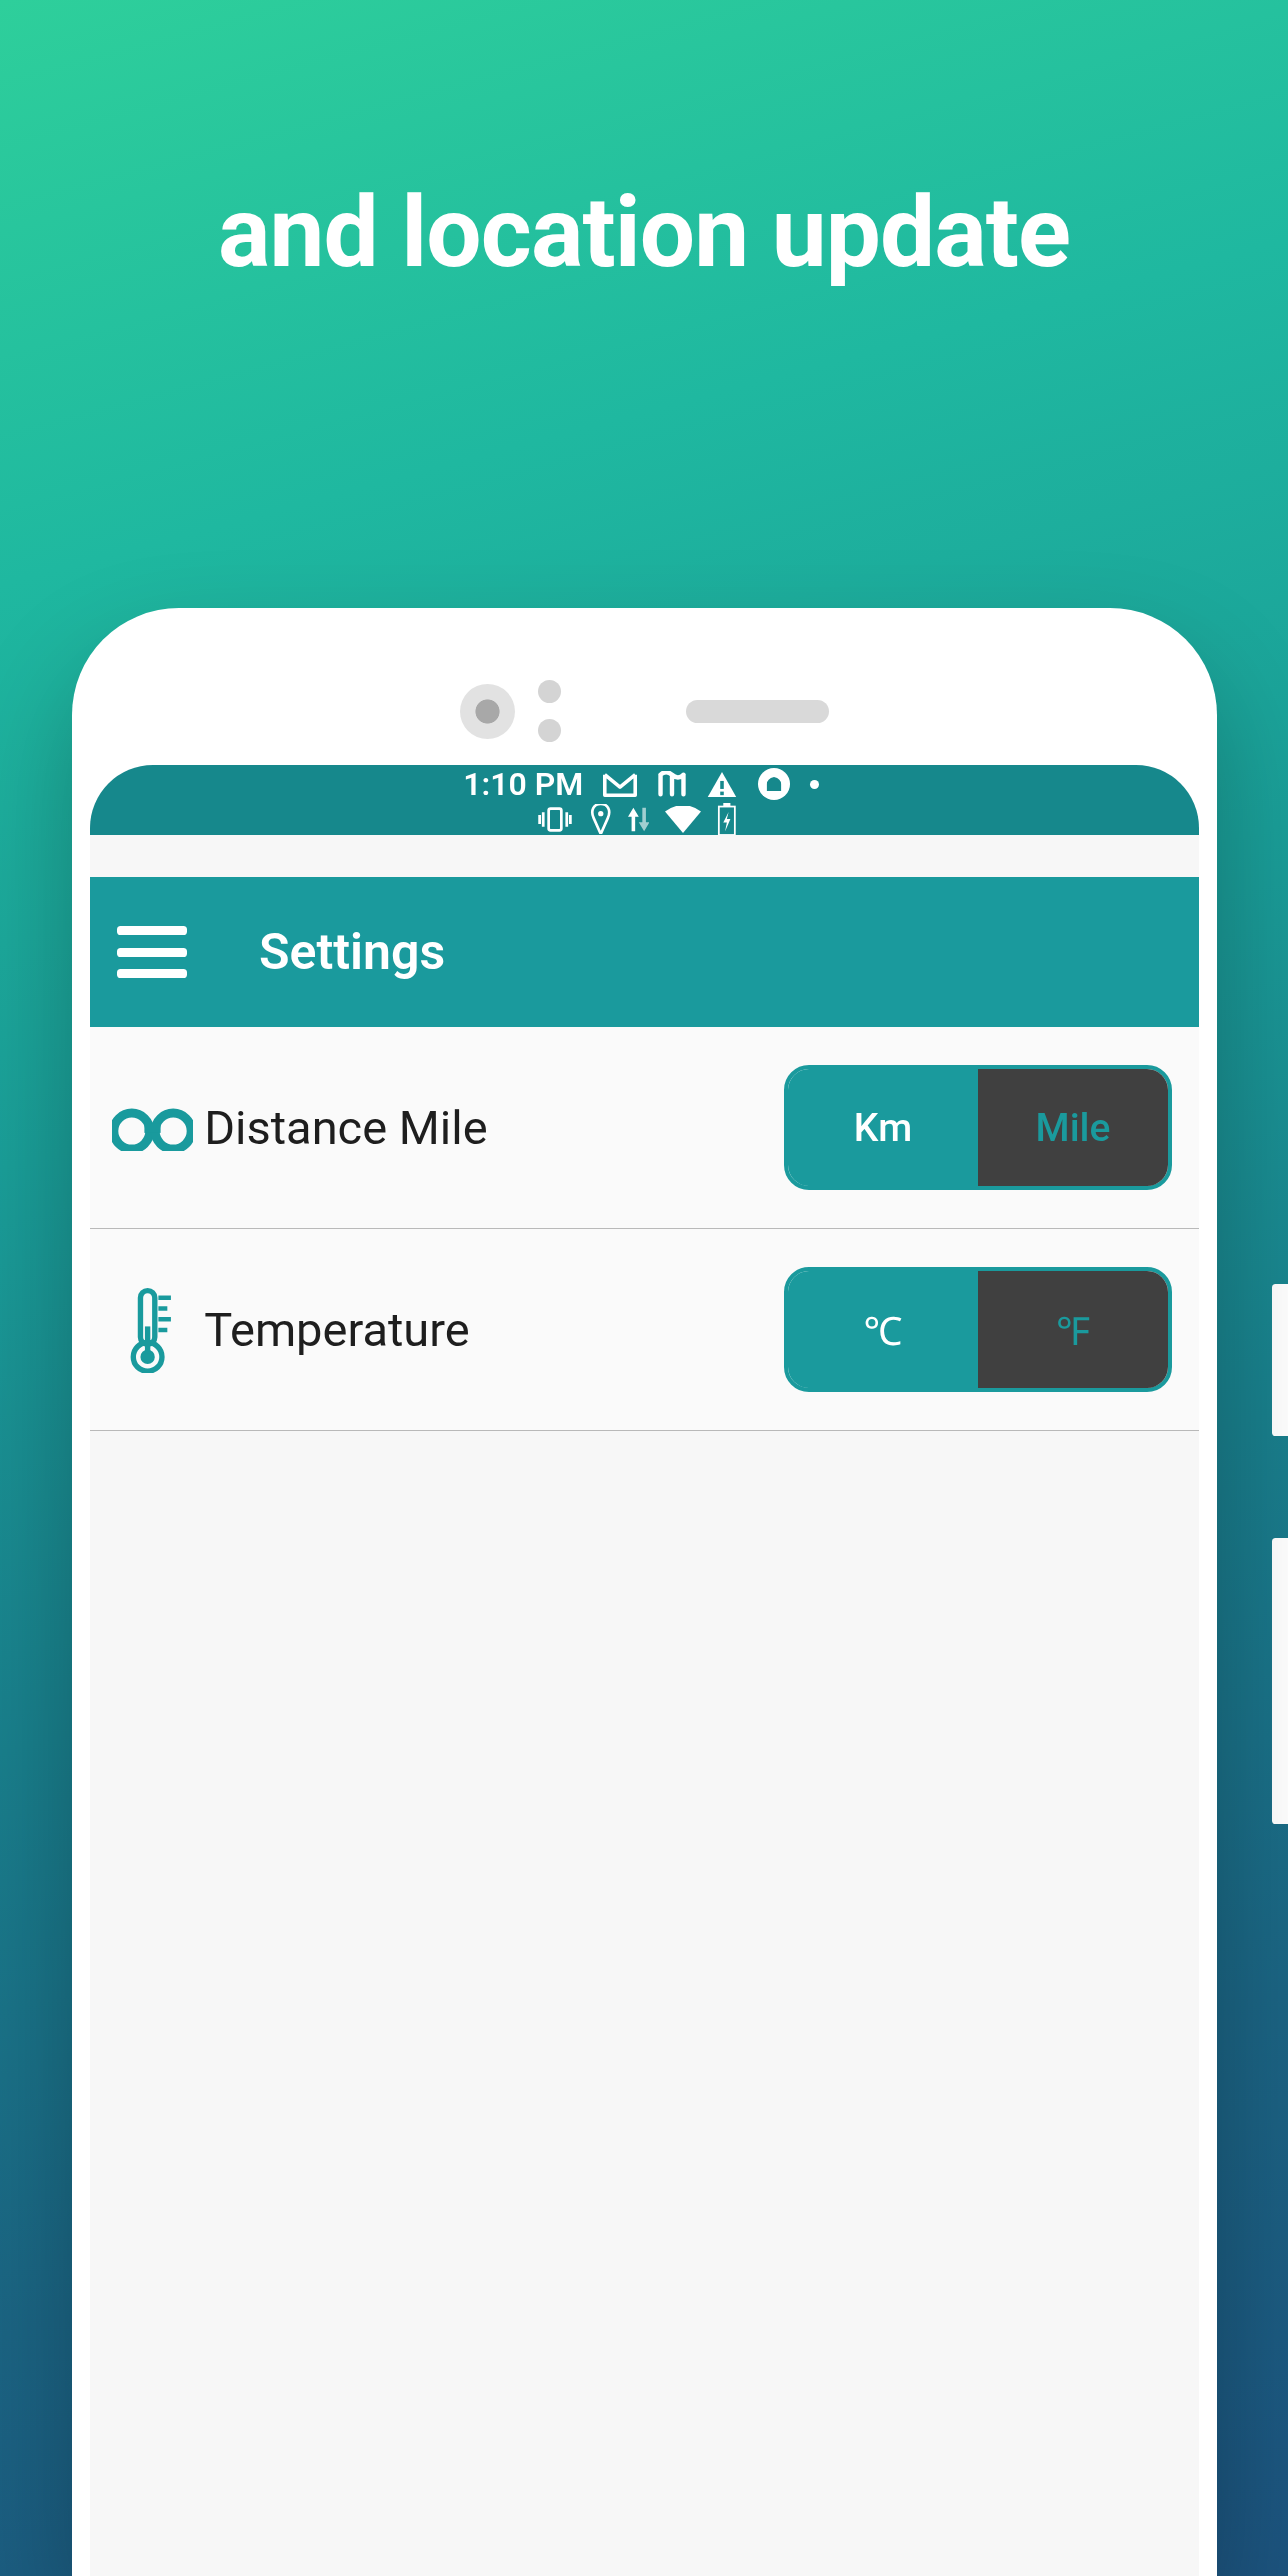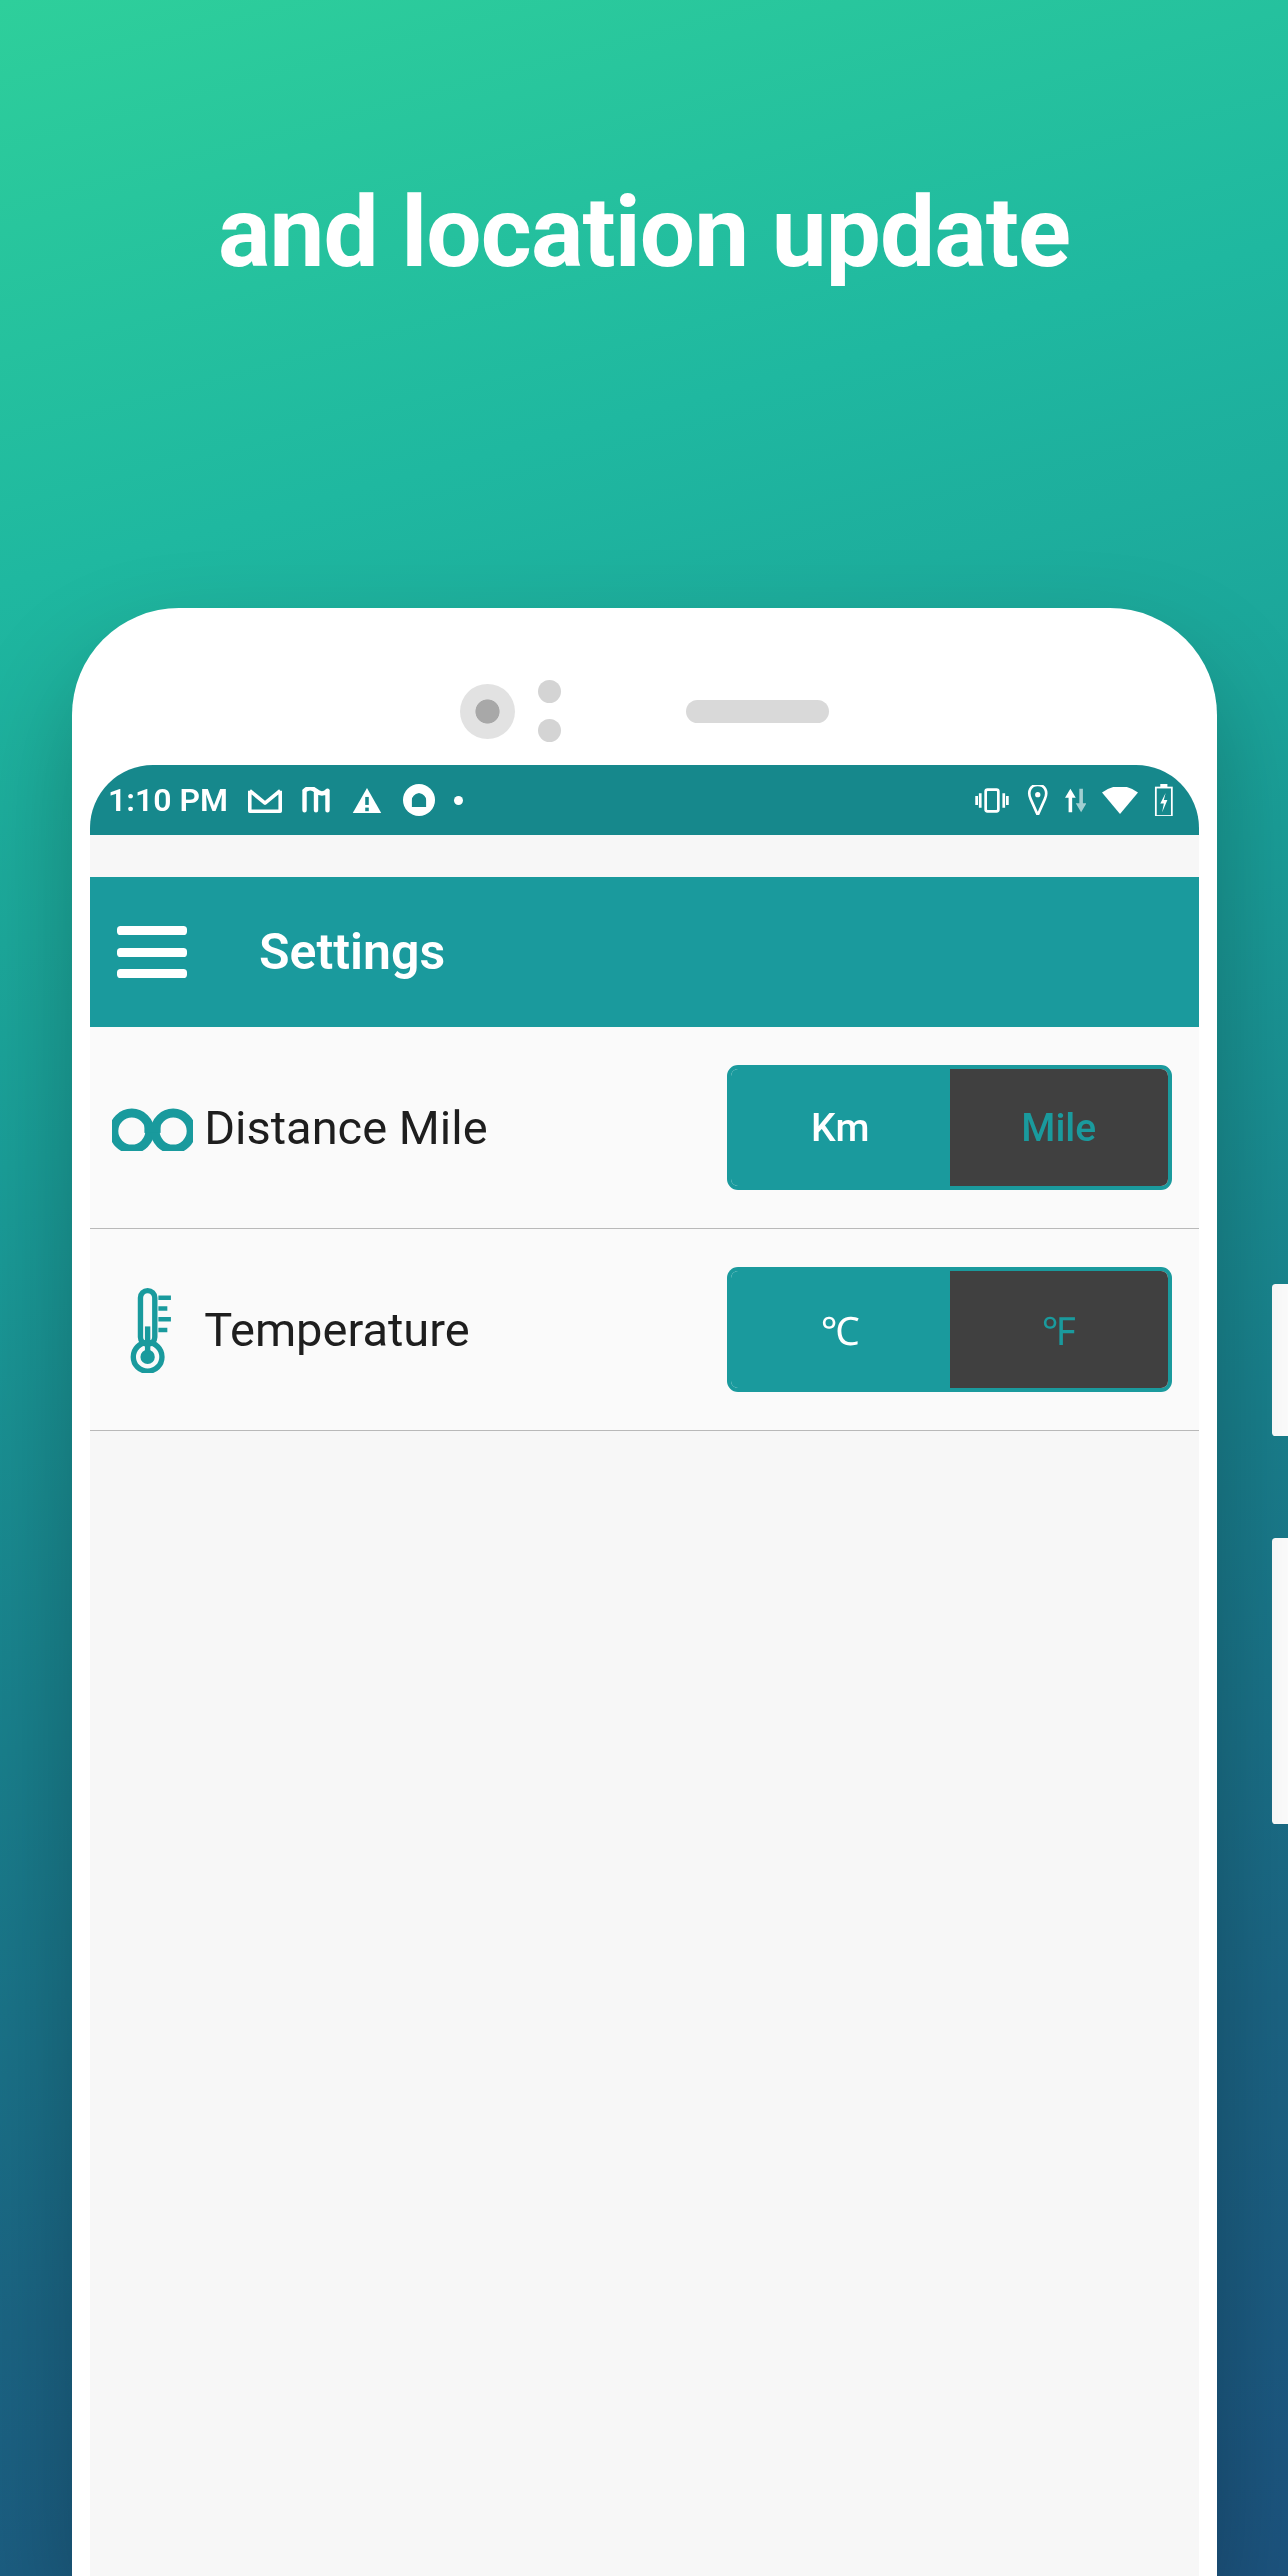--- a/index.html
+++ b/index.html
@@ -64,20 +64,21 @@
   .statusbar {
     height: 70px;
     background: #16888c;
     color: #ffffff;
     display: flex;
     align-items: center;
     justify-content: space-between;
     padding: 0 25px 0 9px;
     font-size: 34px;
     font-weight: 600;
+    flex-direction: column;
   }
   .status-left { display: flex; align-items: center; gap: 19.7px; }
   .status-right { display: flex; align-items: center; gap: 16px; }
   .status-icon { display: inline-flex; align-items: center; justify-content: center; }
   .status-time { font-size: 32px; font-weight: 600; padding-left: 9px; }
 
   .appbar {
     height: 150px;
     background: #1a9a9d;
     color: #ffffff;
@@ -99,25 +100,25 @@
     border-bottom: 1.8px solid #b9b9b9;
     min-height: 188px;
   }
   .row-icon { width: 89px; display: flex; align-items: center; justify-content: center; color: #199a9d; }
   .row-label { font-size: 47px; color: #1e1e1e; font-weight: 400; flex: 0 0 auto; margin-left: 7.2px; }
   .row-spacer { flex: 1; }
   .chevron { color: #9e9e9e; }
   .toggle {
     display: flex;
     border: 4.5px solid #1a9a9d;
-    border-radius: 11px;
+    border-radius: 25px;
     overflow: hidden;
     margin-left: auto;
     height: 125px;
-    width: 445px;
+    width: 388px;
   }
   .toggle-opt {
     flex: 1;
     display: flex;
     align-items: center;
     justify-content: center;
     font-size: 39px;
     font-weight: 500;
     cursor: pointer;
   }

